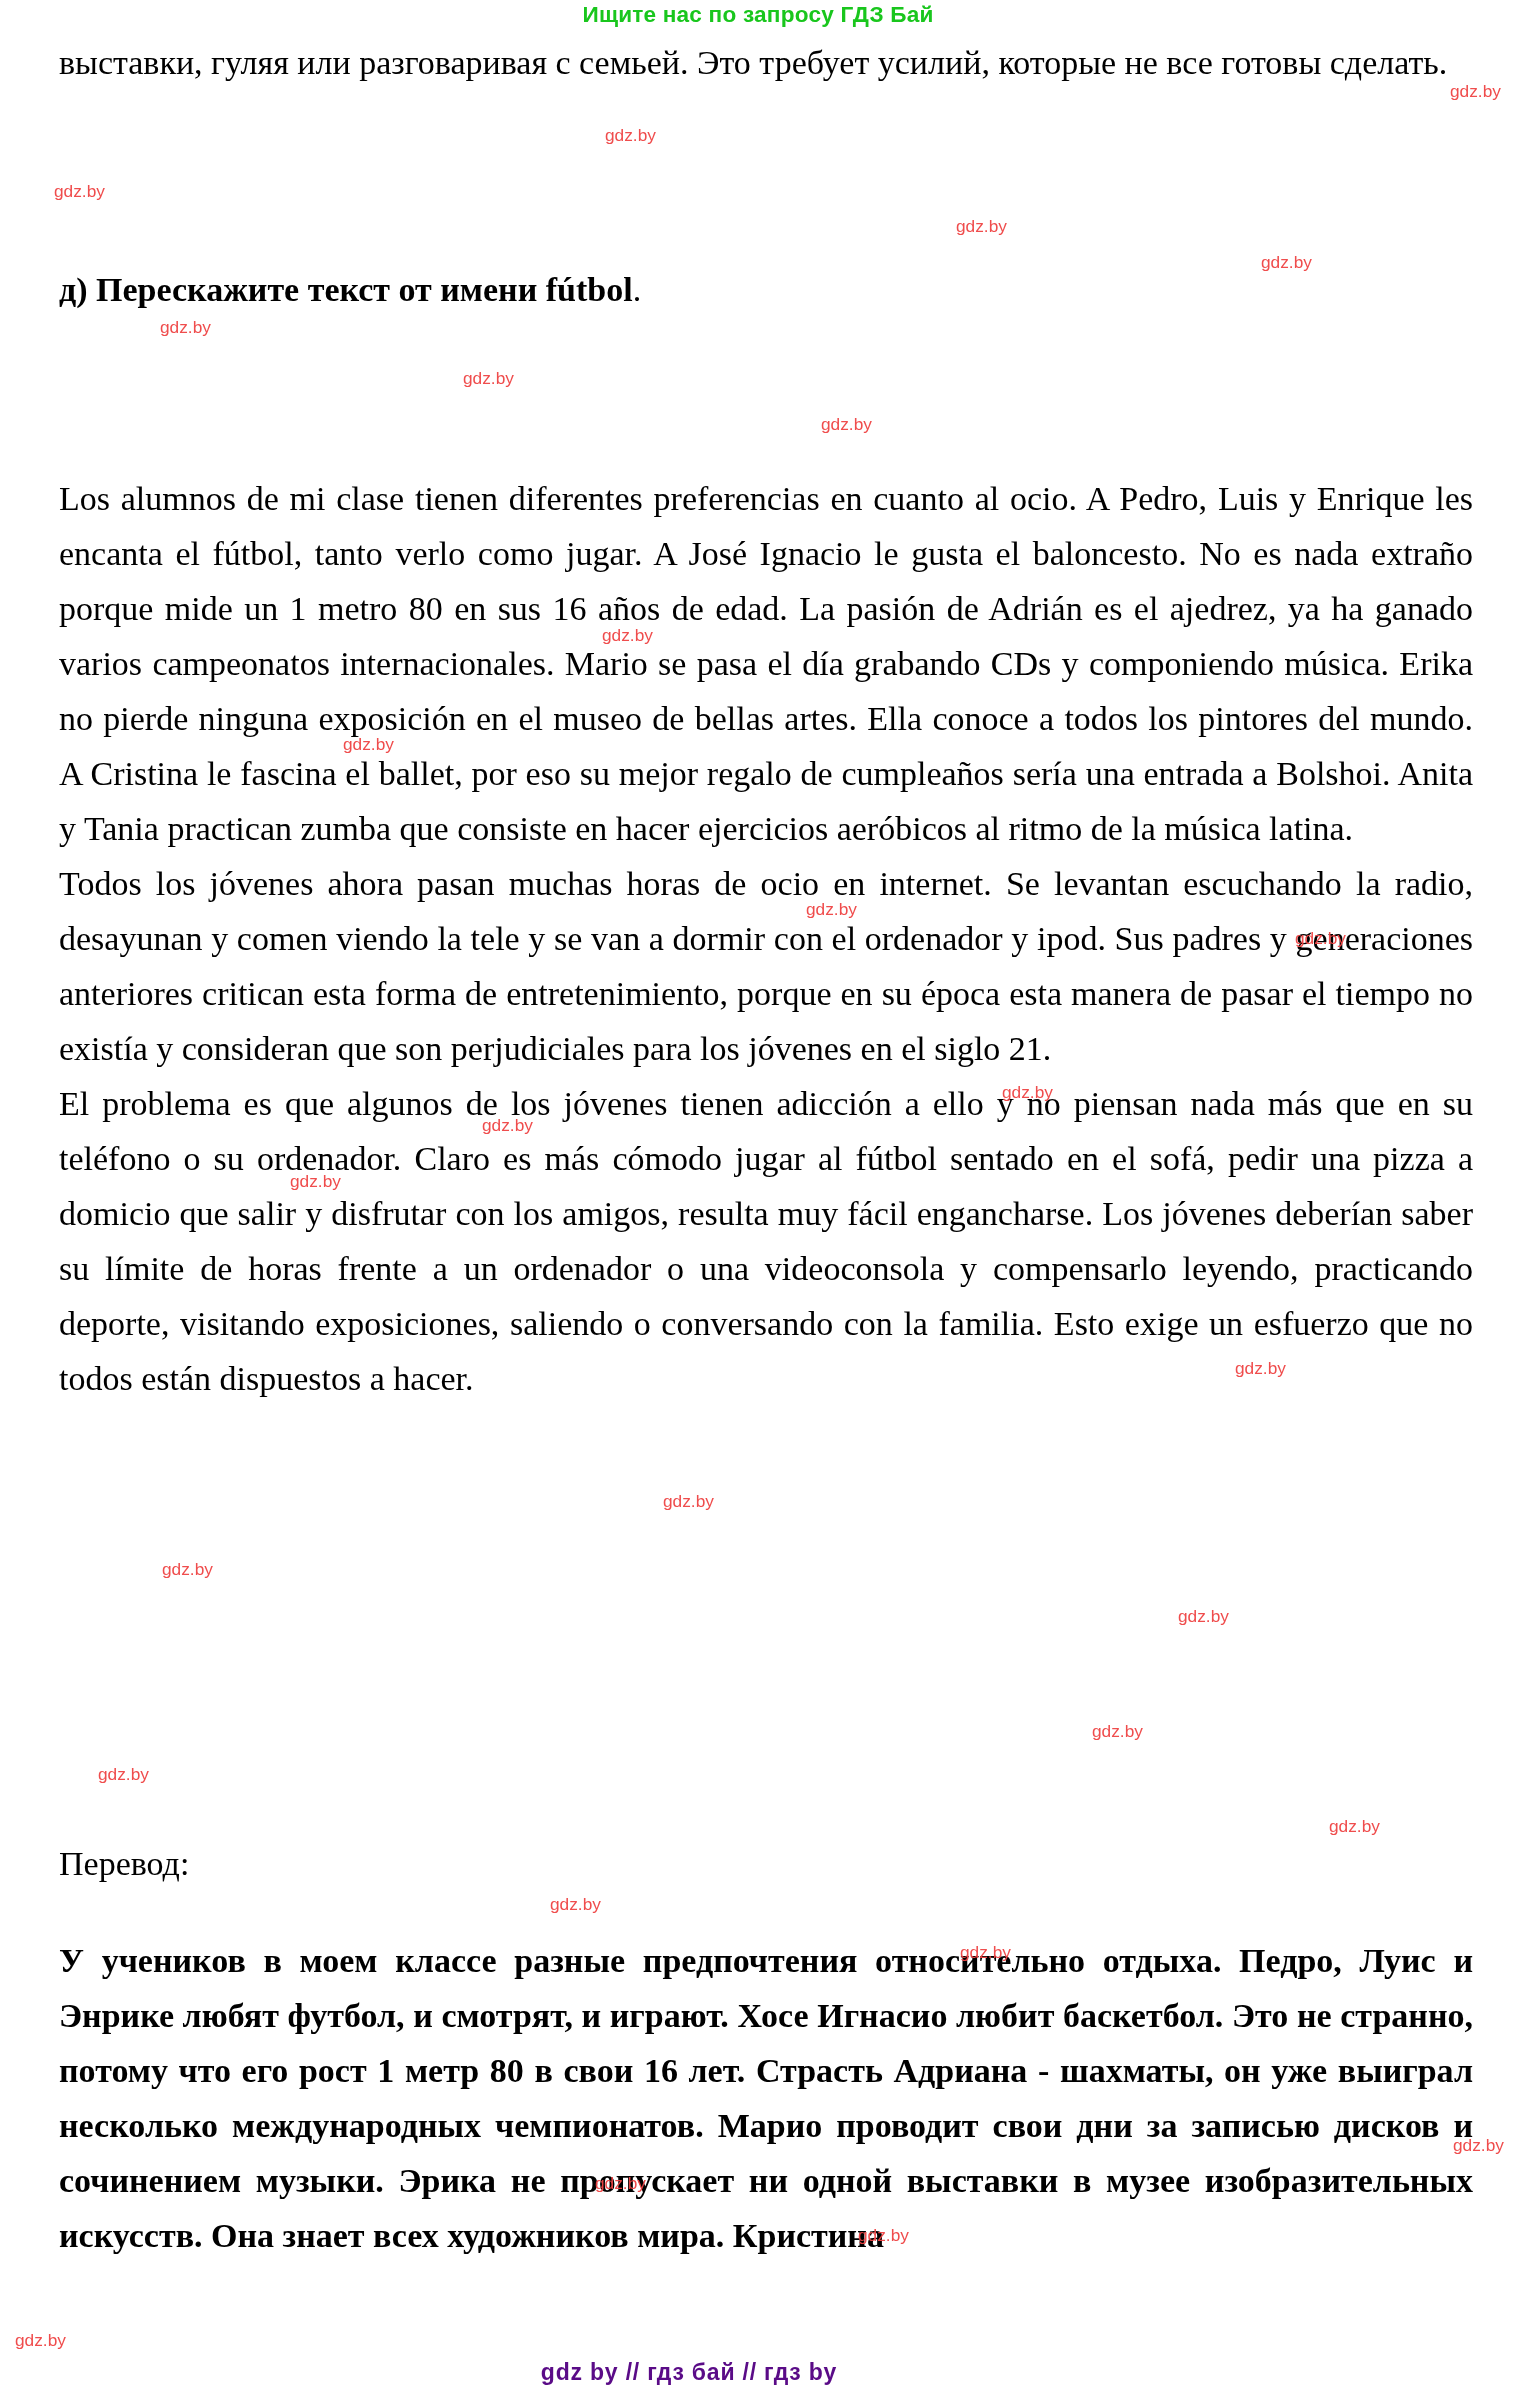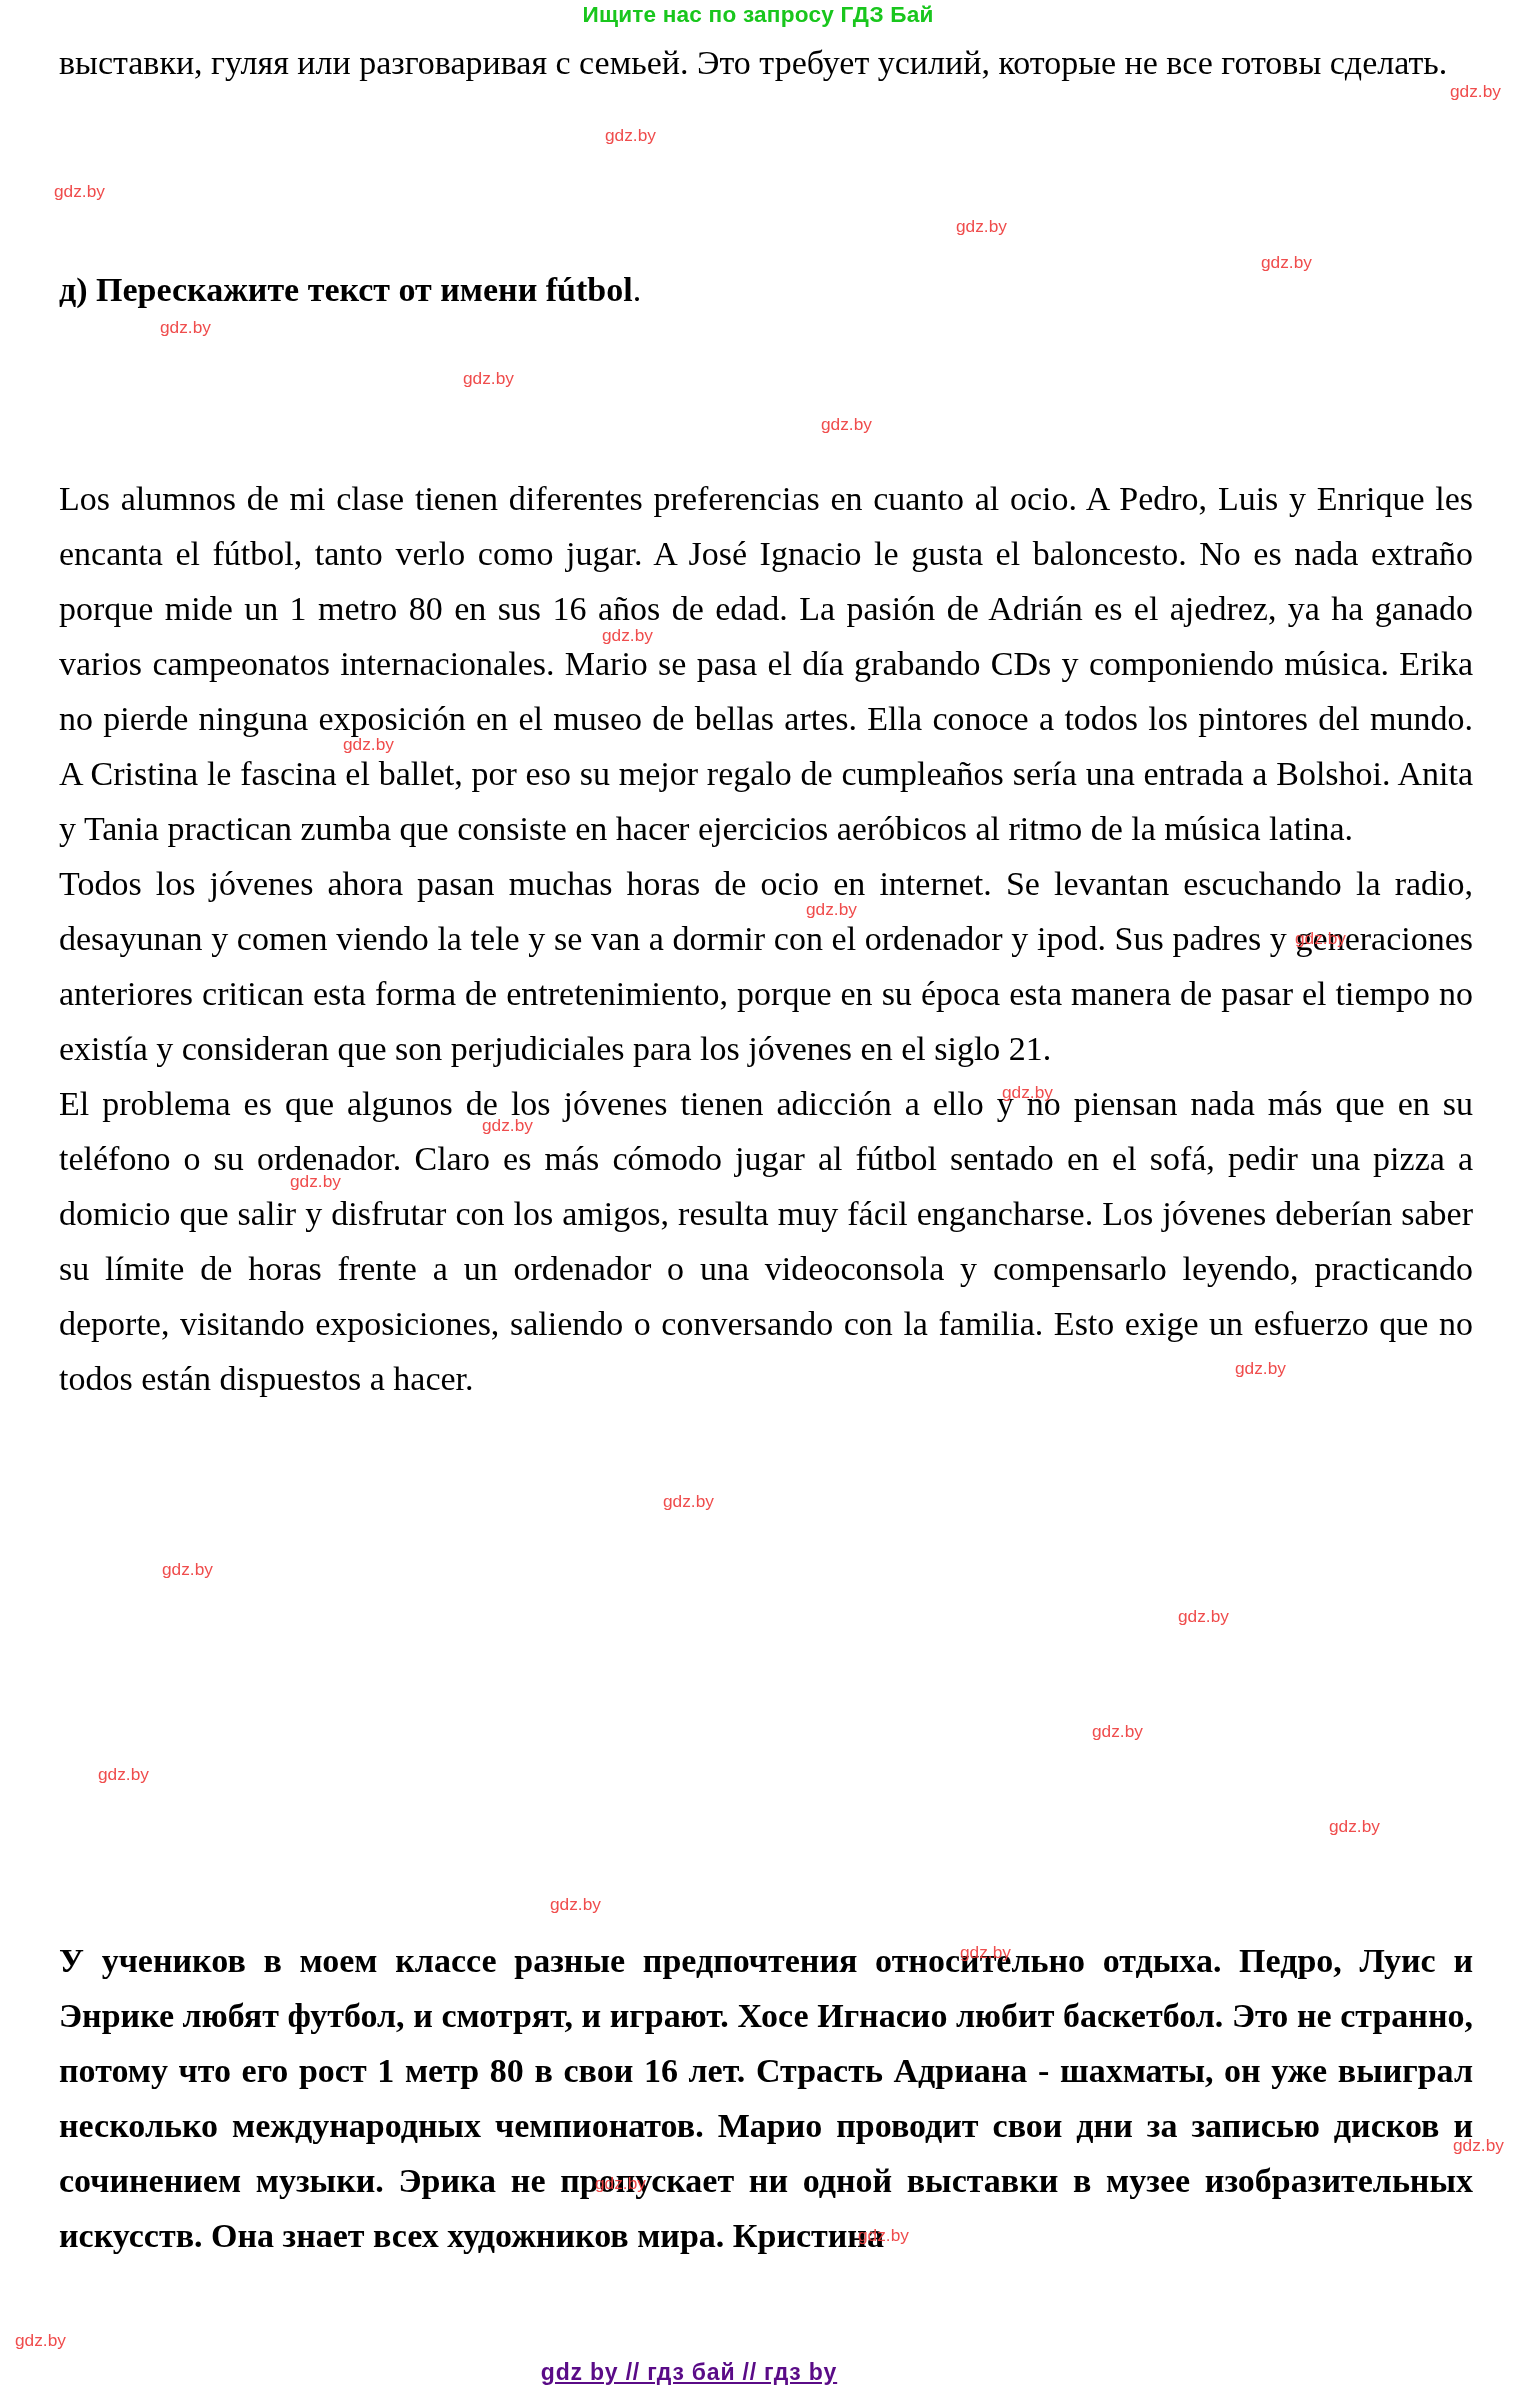--- a/index.html
+++ b/index.html
@@ -78,21 +78,20 @@
   .footer {
     position: absolute;
     left: 0;
     width: 1378px;
     text-align: center;
     color: #5a0b87;
     font-family: "Liberation Sans", "DejaVu Sans", sans-serif;
     font-weight: bold;
     font-size: 23px;
     letter-spacing: 0.8px;
-    text-decoration: underline;
   }
 </style>
 </head>
 <body>
 
 <div class="page">
 
   <div class="promo">Ищите нас по запросу ГДЗ Бай</div>
 
   <div class="col" style="top: 35px;">
@@ -105,20 +104,23 @@
     </div>
   </div>
 
 
   <div class="col" style="top: 471px;">
     <p class="body">Los alumnos de mi clase tienen diferentes preferencias en cuanto al ocio. A Pedro, Luis y Enrique les encanta el fútbol, tanto verlo como jugar. A José Ignacio le gusta el baloncesto. No es nada extraño porque mide un 1 metro 80 en sus 16 años de edad. La pasión de Adrián es el ajedrez, ya ha ganado varios campeonatos internacionales. Mario se pasa el día grabando CDs y componiendo música. Erika no pierde ninguna exposición en el museo de bellas artes. Ella conoce a todos los pintores del mundo. A Cristina le fascina el ballet, por eso su mejor regalo de cumpleaños sería una entrada a Bolshoi. Anita y Tania practican zumba que consiste en hacer ejercicios aeróbicos al ritmo de la música latina.</p>
     <p class="body">Todos los jóvenes ahora pasan muchas horas de ocio en internet. Se levantan escuchando la radio, desayunan y comen viendo la tele y se van a dormir con el ordenador y ipod. Sus padres y generaciones anteriores critican esta forma de entretenimiento, porque en su época esta manera de pasar el tiempo no existía y consideran que son perjudiciales para los jóvenes en el siglo 21.</p>
     <p class="body">El problema es que algunos de los jóvenes tienen adicción a ello y no piensan nada más que en su teléfono o su ordenador. Claro es más cómodo jugar al fútbol sentado en el sofá, pedir una pizza a domicio que salir y disfrutar con los amigos, resulta muy fácil engancharse. Los jóvenes deberían saber su límite de horas frente a un ordenador o una videoconsola y compensarlo leyendo, practicando deporte, visitando exposiciones, saliendo o conversando con la familia. Esto exige un esfuerzo que no todos están dispuestos a hacer.</p>
   </div>
 
+  <div class="col" style="top: 1836px;">
+    <div class="lead-in">Перевод:</div>
+  </div>
 
   <div class="col" style="top: 1933px; font-weight: bold;">
     <p class="body">У учеников в моем классе разные предпочтения относительно отдыха. Педро, Луис и Энрике любят футбол, и смотрят, и играют. Хосе Игнасио любит баскетбол. Это не странно, потому что его рост 1 метр 80 в свои 16 лет. Страсть Адриана - шахматы, он уже выиграл несколько международных чемпионатов. Марио проводит свои дни за записью дисков и сочинением музыки. Эрика не пропускает ни одной выставки в музее изобразительных искусств. Она знает всех художников мира. Кристина</p>
   </div>
 
   <div class="footer" style="top: 2359px;">gdz by  //  гдз бай  //  гдз by</div>
 
   <div id="wm-layer">
       <div class="wm" style="left: 1450px; top: 83px;">gdz.by</div>
       <div class="wm" style="left: 605px; top: 127px;">gdz.by</div>

